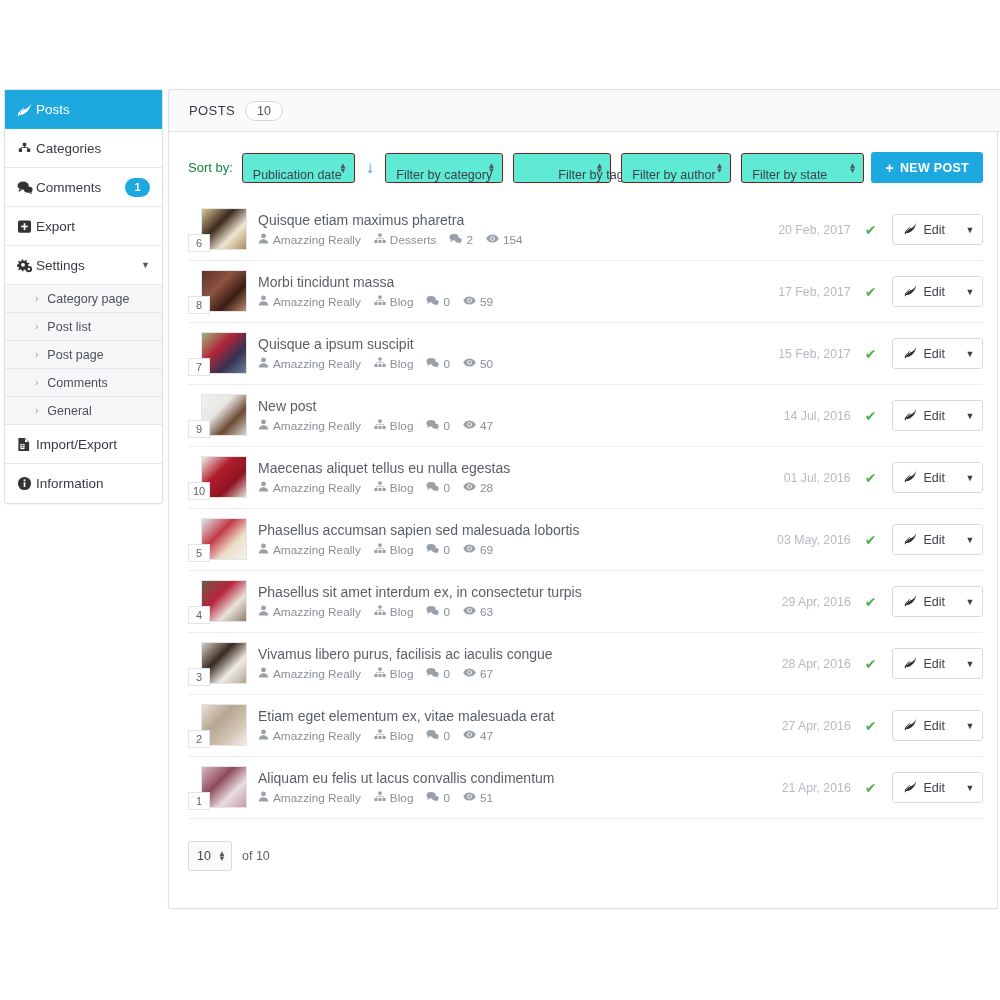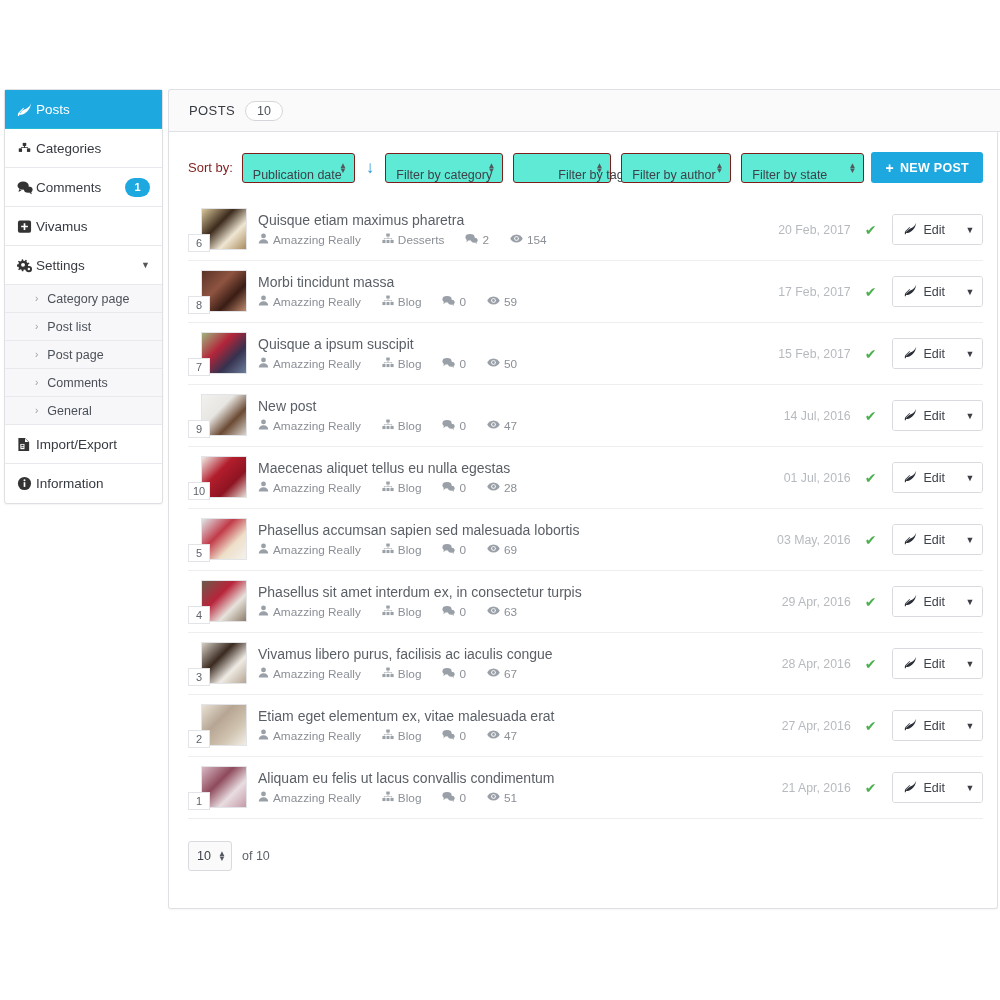--- a/index.html
+++ b/index.html
@@ -76,21 +76,21 @@
     border-radius: 0 0 3px 3px;
     box-shadow: 0 1px 2px rgba(0,0,0,0.04);
     overflow: hidden;
   }
 
   
   .toolbar {
     display: flex; align-items: center;
     padding: 20px 14px 16px 19px; gap: 0;
   }
-  .sortby-label { font-size: 13px; color: #7f1d1d; margin-right: 9px; }
+  .sortby-label { font-size: 13px; color: #15803d; margin-right: 9px; }
   .select-box {
     position: relative;
     display: inline-flex; align-items: flex-end;
     height: 30px; background: #5eead4;
     border: 1px solid #7f1d1d; border-radius: 3px;
     font-size: 12.5px; color: #3d4149;
     padding: 0 22px 0 10px; cursor: pointer;
     white-space: nowrap;
   }
   .select-box .updown {
@@ -143,21 +143,21 @@
     color: #5f646b; font-size: 11px; text-align: center; padding: 0 4px;
   }
   .post-main { flex: 1 1 auto; min-width: 0; }
   .post-title {
     font-size: 14px; color: #5a5f66; margin-bottom: 5px;
     white-space: nowrap; overflow: hidden; text-overflow: ellipsis;
     cursor: pointer;
   }
   .post-meta {
     display: flex; align-items: center;
-    font-size: 11.8px; color: #8a8f96; gap: 8px;
+    font-size: 11.8px; color: #8a8f96; gap: 0;
   }
   .meta-chunk { display: inline-flex; align-items: center; margin-right: 13px; white-space: nowrap; }
   .meta-chunk svg { margin-right: 4px; flex: 0 0 auto; }
   .post-date {
     font-size: 12.3px; color: #b6babf; white-space: nowrap;
     margin-right: 14px; text-align: right;
   }
   .state-check { color: #4caf50; font-size: 14px; margin-right: 16px; line-height: 1; }
   .edit-group {
     display: inline-flex; align-items: stretch;
@@ -235,21 +235,21 @@
       <span class="nav-badge">1</span>
     </div>
 
     <div class="nav-item">
       <span class="nav-ico">
         <svg width="15" height="15" viewBox="0 0 16 16">
             <rect x="1" y="1.6" width="14" height="13" rx="2" fill="#333"></rect>
             <path d="M7.1 4.4h1.8v2.7h2.7v1.8H8.9v2.7H7.1V8.9H4.4V7.1h2.7z" fill="#fff"></path>
           </svg>
       </span>
-      <span class="nav-label">Vivamus</span>
+      <span class="nav-label">Export</span>
     </div>
 
 
     <div class="nav-item">
       <span class="nav-ico">
         <svg width="16" height="15" viewBox="0 0 17 16">
             <path fill="#333" d="M6.3 1.2l.5 1.6 1.7.5.5-1.4 1.5.6-.5 1.5 1.2 1.3 1.5-.5.5 1.5-1.5.6.1 1.7 1.5.4-.4 1.5-1.6-.3-1.1 1.3.7 1.4-1.4.8-.8-1.4-1.7.2-.3 1.5H5.1l-.2-1.5-1.6-.6-1 1.2-1.2-1 1-1.2-.6-1.6-1.5.1V6.9l1.5-.2.6-1.6-1.1-1.1 1-1.2 1.2 1 1.6-.6.2-1.5z"></path>
             <circle cx="6.4" cy="7.3" r="2.1" fill="#fff"></circle>
             <circle cx="12.6" cy="11.8" r="3.4" fill="#333"></circle>
             <circle cx="12.6" cy="11.8" r="1.3" fill="#fff"></circle>

